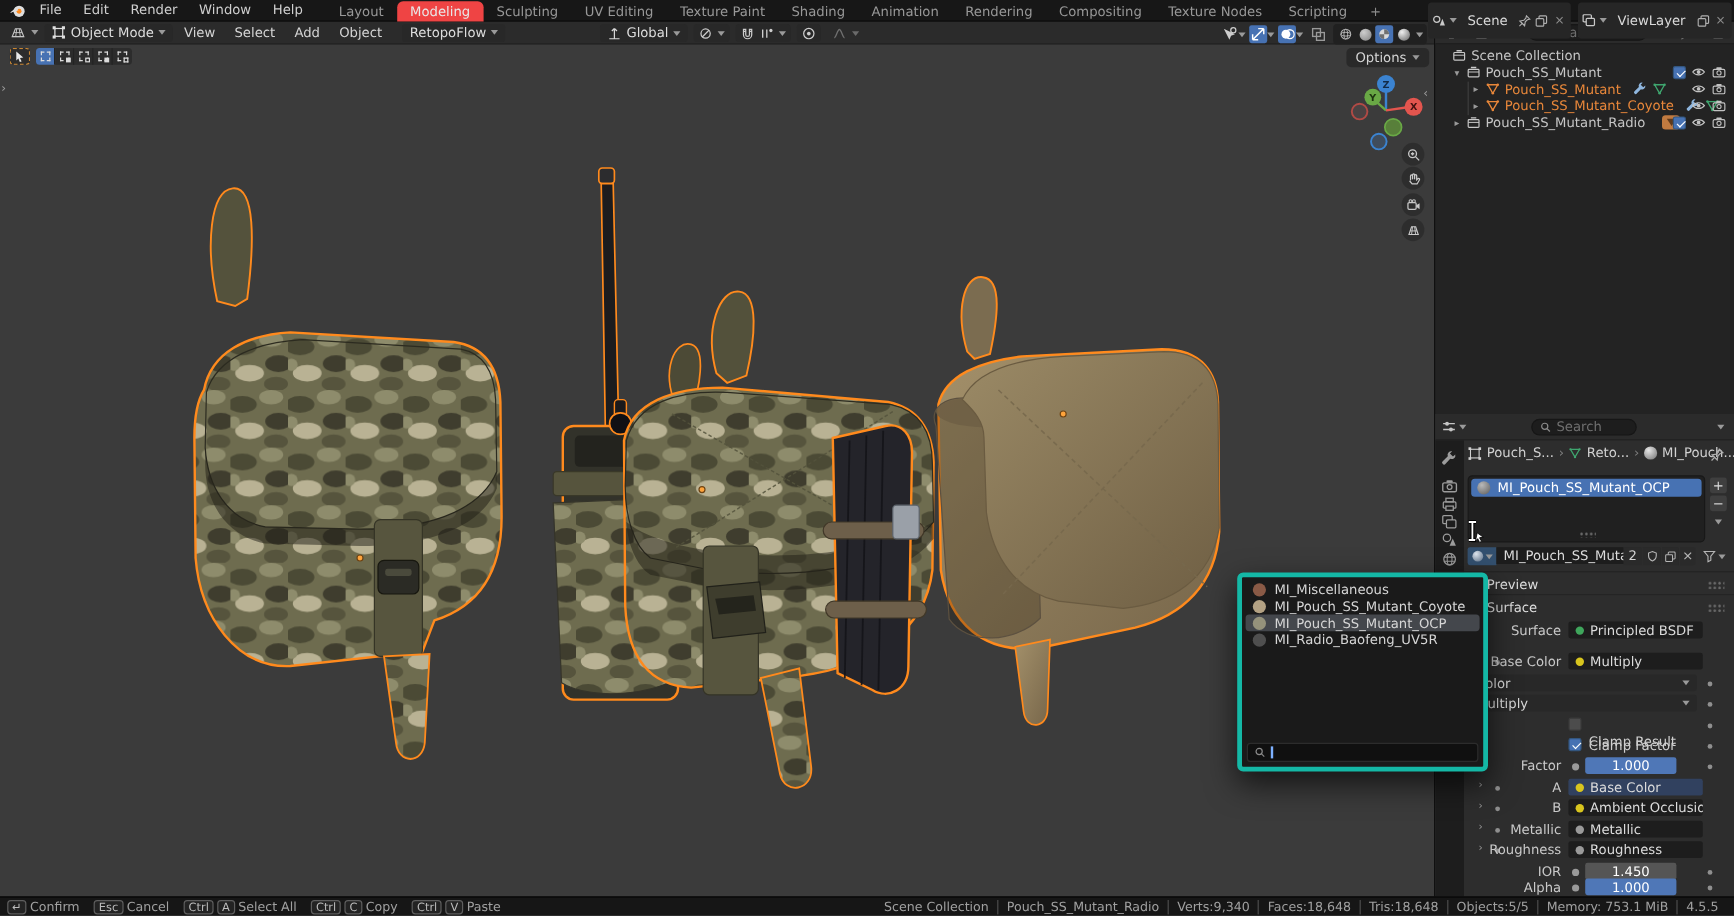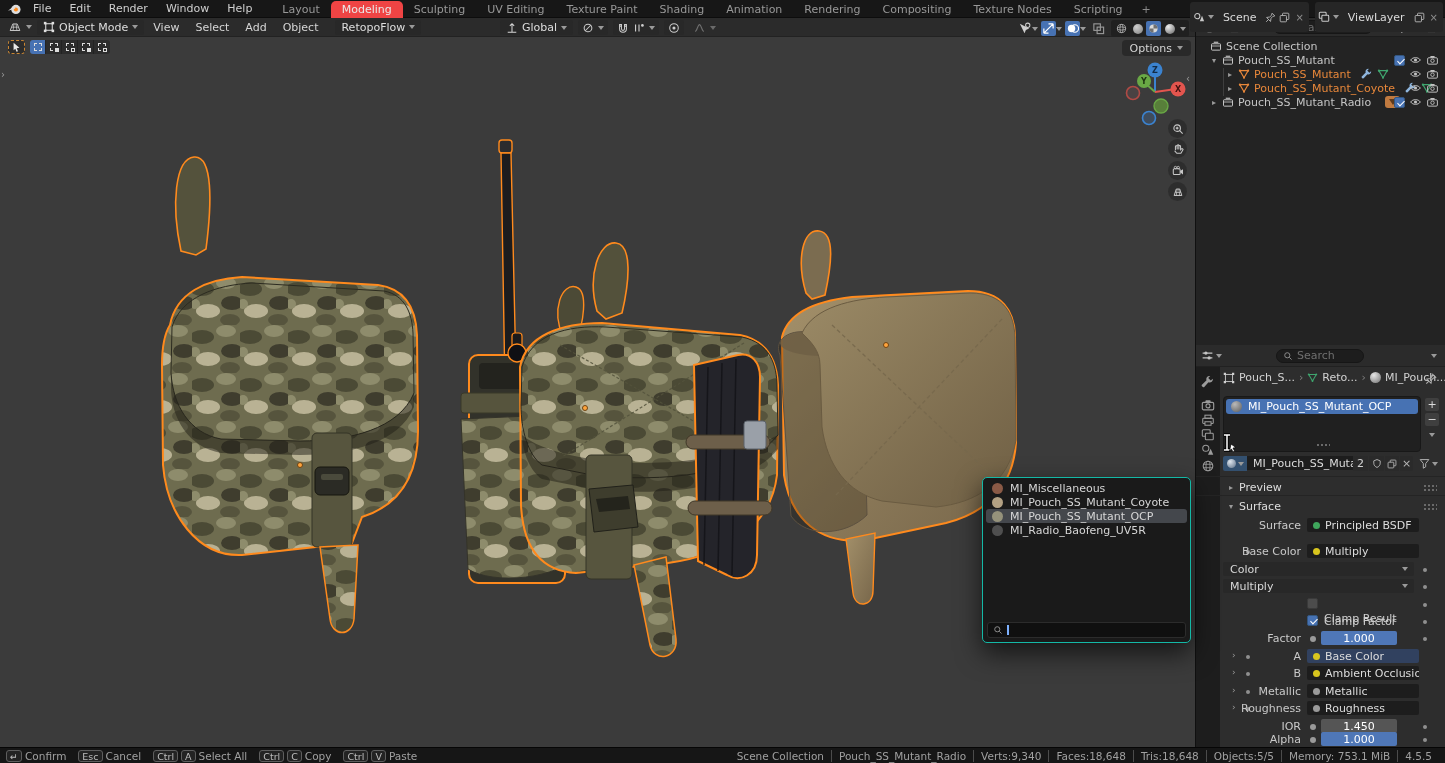--- a/index.html
+++ b/index.html
@@ -86,21 +86,21 @@
 .slider{height:14px;border-radius:2px;display:flex;align-items:center;justify-content:center;color:#fff;position:absolute;left:125px;width:76px;top:0}
 .slider.blue{background:#4f77b7}.slider.gray{background:#555}
 .sockdot{position:absolute;left:114px;top:5px;width:6px;height:6px;border-radius:50%;background:#9a9a9a}
 .phead{position:absolute;left:0;right:0;height:16px;display:flex;align-items:center;color:#dedede}
 .phead .disc{margin-left:33px;margin-right:6px;color:#9a9a9a;font-size:8px}
 .grip{position:absolute;right:8px;top:5px;width:14px;height:7px;background-image:radial-gradient(#6a6a6a 1px,transparent 1.2px);background-size:4px 4px}
 .psep{position:absolute;left:0;right:0;height:1px;background:#242424}
 .sph{width:11px;height:11px;border-radius:50%;flex:none}
 .sqbtn{position:absolute;left:229px;width:14px;height:13px;background:#3f3f3f;border-radius:2px;color:#dcdcdc;display:flex;align-items:center;justify-content:center;font-size:11px;line-height:10px}
 
-#matmenu{position:absolute;left:982px;top:477px;width:209px;height:166px;background:#1a1a1a;border:1px solid #14b8a6;border-radius:5px;box-shadow:0 10px 26px rgba(0,0,0,.65);z-index:60}
+#matmenu{position:absolute;left:1031px;top:477px;width:209px;height:166px;background:#1a1a1a;border:4px solid #14b8a6;border-radius:5px;box-shadow:0 10px 26px rgba(0,0,0,.65);z-index:60}
 .mitem{position:absolute;left:3px;right:3px;height:14px;display:flex;align-items:center;gap:7px;padding:0 6px;color:#d6d6d6;border-radius:3px}
 .mitem.hl{background:#44474c}
 #matmenu .srch{position:absolute;left:4px;right:4px;bottom:4px;height:16px;background:#101010;border:1px solid #2c2c2c;border-radius:3px;display:flex;align-items:center;gap:4px;padding:0 5px}
 .caret{width:1.5px;height:10px;background:#7db1ff}
 
 #statusbar{position:absolute;left:0;top:747px;width:1445px;height:16px;background:#161616;border-top:1px solid #060606;display:flex;align-items:center;justify-content:space-between;z-index:20;color:#a0a0a0;font-size:10.5px}
 #sb-left{display:flex;align-items:center;gap:12px;padding-left:6px}
 .hint{display:flex;align-items:center;gap:3px}
 .kc{border:1px solid #5e5e5e;border-radius:3px;padding:0 3px;height:12px;line-height:11px;color:#bdbdbd;font-size:9.5px;background:#232323}
 #sb-right{display:flex;align-items:center;padding-right:6px}

